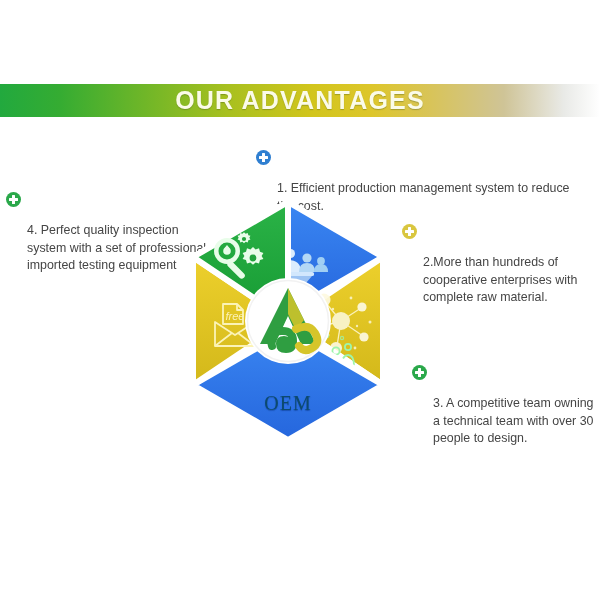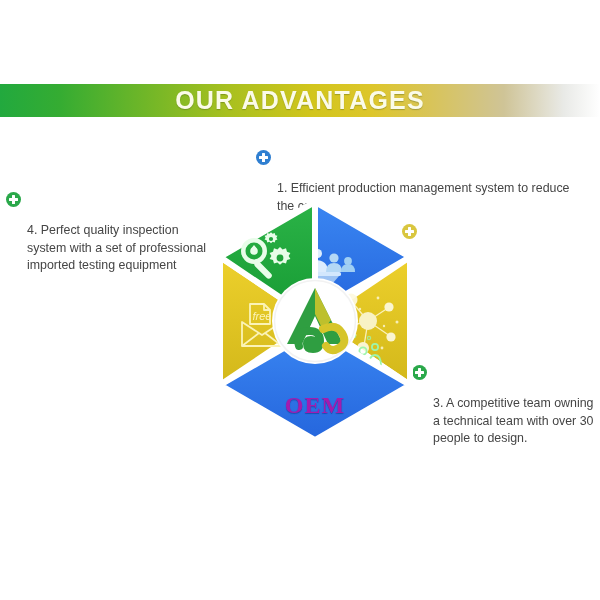--- a/index.html
+++ b/index.html
@@ -50,50 +50,51 @@
 
   #item1{left:256px;top:148px;width:330px;}
   #item2{left:402px;top:222px;width:196px;}
   #item3{left:412px;top:363px;width:186px;justify-content:center;}
   #item4{left:6px;top:190px;width:215px;}
   #item5{left:6px;top:332px;width:190px;}
   #item6{left:118px;top:460px;width:350px;}
 
   
   #hex{
-    position:absolute;left:192px;top:196px;width:246px;height:250px;
+    position:absolute;left:165px;top:196px;width:246px;height:250px;
   }
   #hexsvg{display:block;width:246px;height:250px;}
 
   .oem-label{
     position:absolute;left:0;top:0;width:246px;height:250px;
     pointer-events:none;
   }
   .oem-text{
     position:absolute;left:0;top:196px;width:246px;text-align:center;
-    color:#a21caf;font-size:24px;font-weight:bold;letter-spacing:1px;
+    color:#0c4a6e;font-size:20px;font-weight:normal;letter-spacing:1px;
     font-family:"Liberation Serif","DejaVu Serif",serif;
     text-shadow:0 1px 1px rgba(0,40,110,.45);
   }
 </style>
 </head>
 <body>
 
 <div id="stage">
 
   <div class="banner"></div>
   <div class="banner-title">OUR ADVANTAGES</div>
 
   <div class="item" id="item1">
     <span class="plus" style="background:#2f7fd1"></span>
     <span class="itxt"><span class="num">1.</span> <span>Efficient production management system to reduce the cost.</span></span>
   </div>
 
   <div class="item" id="item2">
     <span class="plus" style="background:#d9c63f"></span>
+    <span class="itxt"><span class="num">2.</span><span>More than hundreds of cooperative enterprises with complete raw material.</span></span>
   </div>
 
   <div class="item" id="item3">
     <span class="plus" style="background:#2aa84a"></span>
     <span class="itxt"><span class="num">3.</span> <span>A competitive team owning a technical team with over 30 people to design.</span></span>
   </div>
 
   <div class="item" id="item4">
     <span class="plus" style="background:#2aa84a"></span>
     <span class="itxt"><span class="num">4.</span> <span>Perfect quality inspection system with a set of professional imported testing equipment</span></span>

